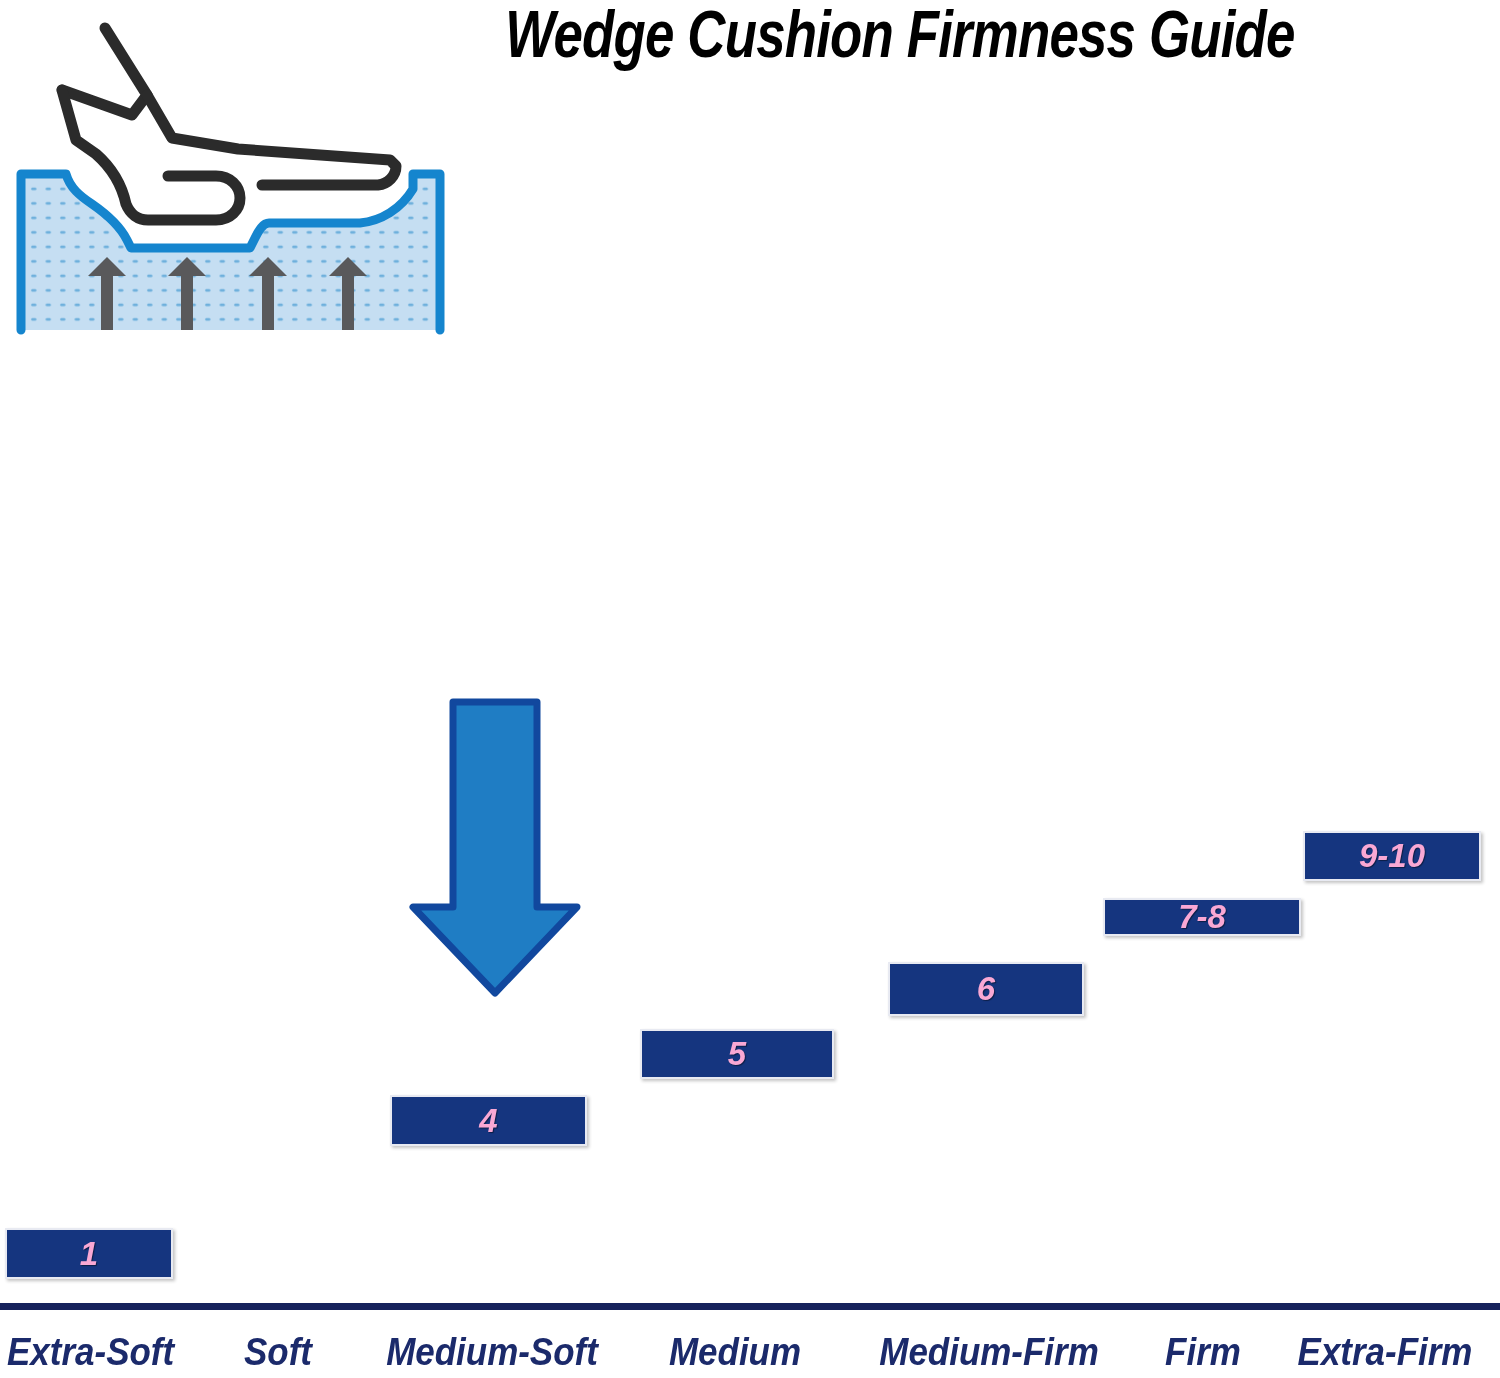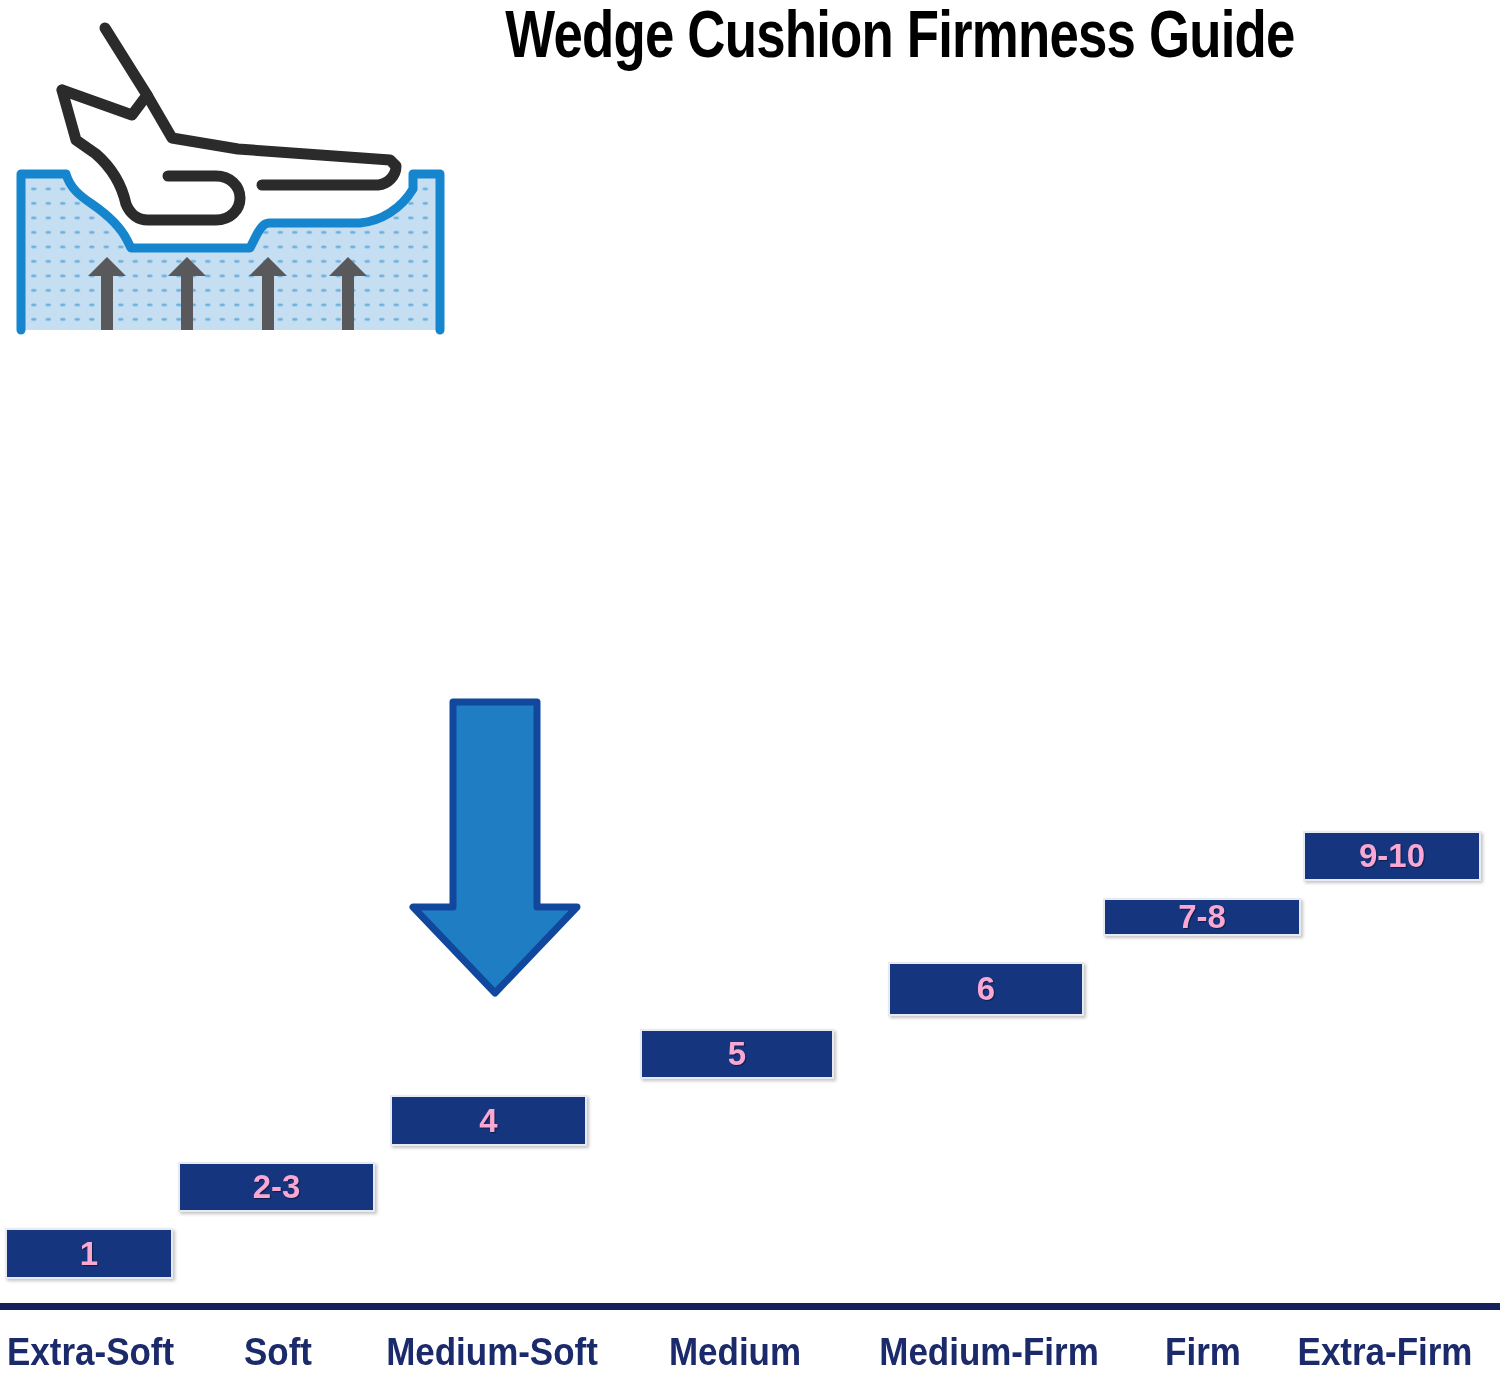--- a/index.html
+++ b/index.html
@@ -9,20 +9,21 @@
   }
   body {
     font-family: "Liberation Sans", sans-serif;
   }
   #canvas {
     position: relative;
     width: 1500px;
     height: 1378px;
     background: #ffffff;
     overflow: hidden;
+    font-style: italic;
   }
 
   
   #title {
     position: absolute;
     left: 300px;
     top: -4px;
     width: 1200px;
     height: 76px;
     line-height: 76px;
@@ -189,21 +190,20 @@
   </svg>
 
   <div id="chart">
 
     <svg id="pointer-arrow" viewBox="0 0 185 305">
       <path d="M 48,7 L 132,7 L 132,212 L 172,212 L 90,298 L 8,212 L 48,212 Z" fill="#1F7DC4" stroke="#11489E" stroke-width="7" stroke-linejoin="round"></path>
     </svg>
 
     <div class="bar" style="left:5px;   top:1228px; width:168px; height:51px;">1</div>
 
-    <div class="bar" style="left:178px; top:1162px; width:197px; height:50px;">2-3</div>
 
     <div class="bar" style="left:390px; top:1095px; width:197px; height:51px;">4</div>
 
     <div class="bar" style="left:640px; top:1029px; width:194px; height:50px;">5</div>
 
     <div class="bar" style="left:888px; top:962px;  width:196px; height:54px;">6</div>
 
     <div class="bar" style="left:1103px; top:898px; width:198px; height:38px;">7-8</div>
 
     <div class="bar" style="left:1303px; top:831px; width:178px; height:50px;">9-10</div>

